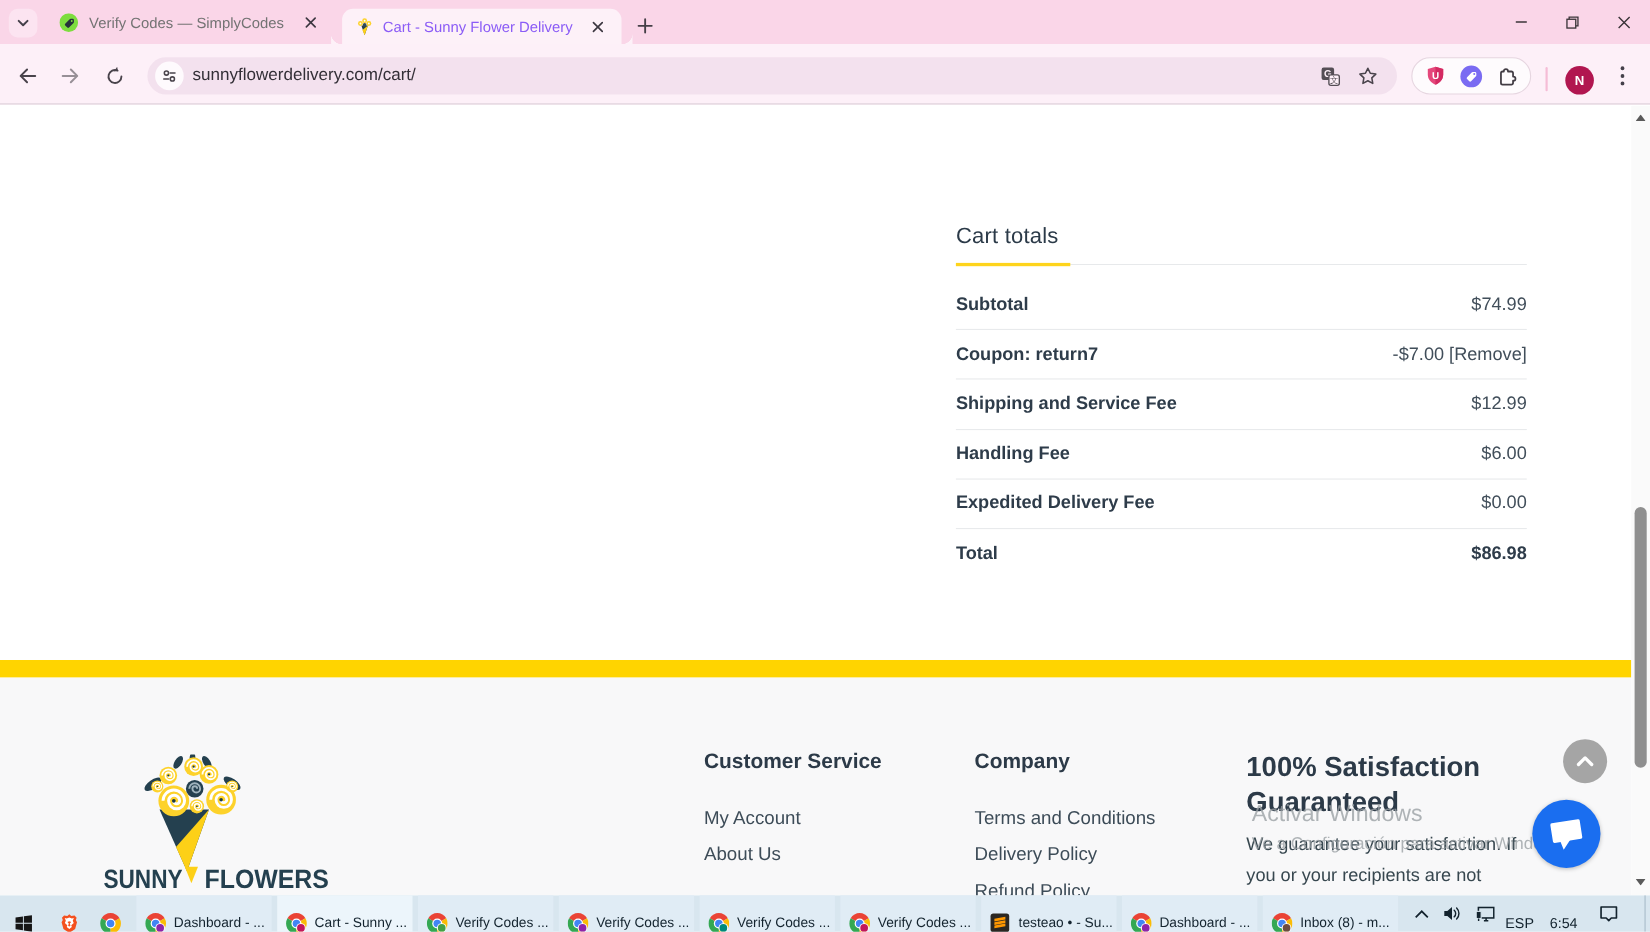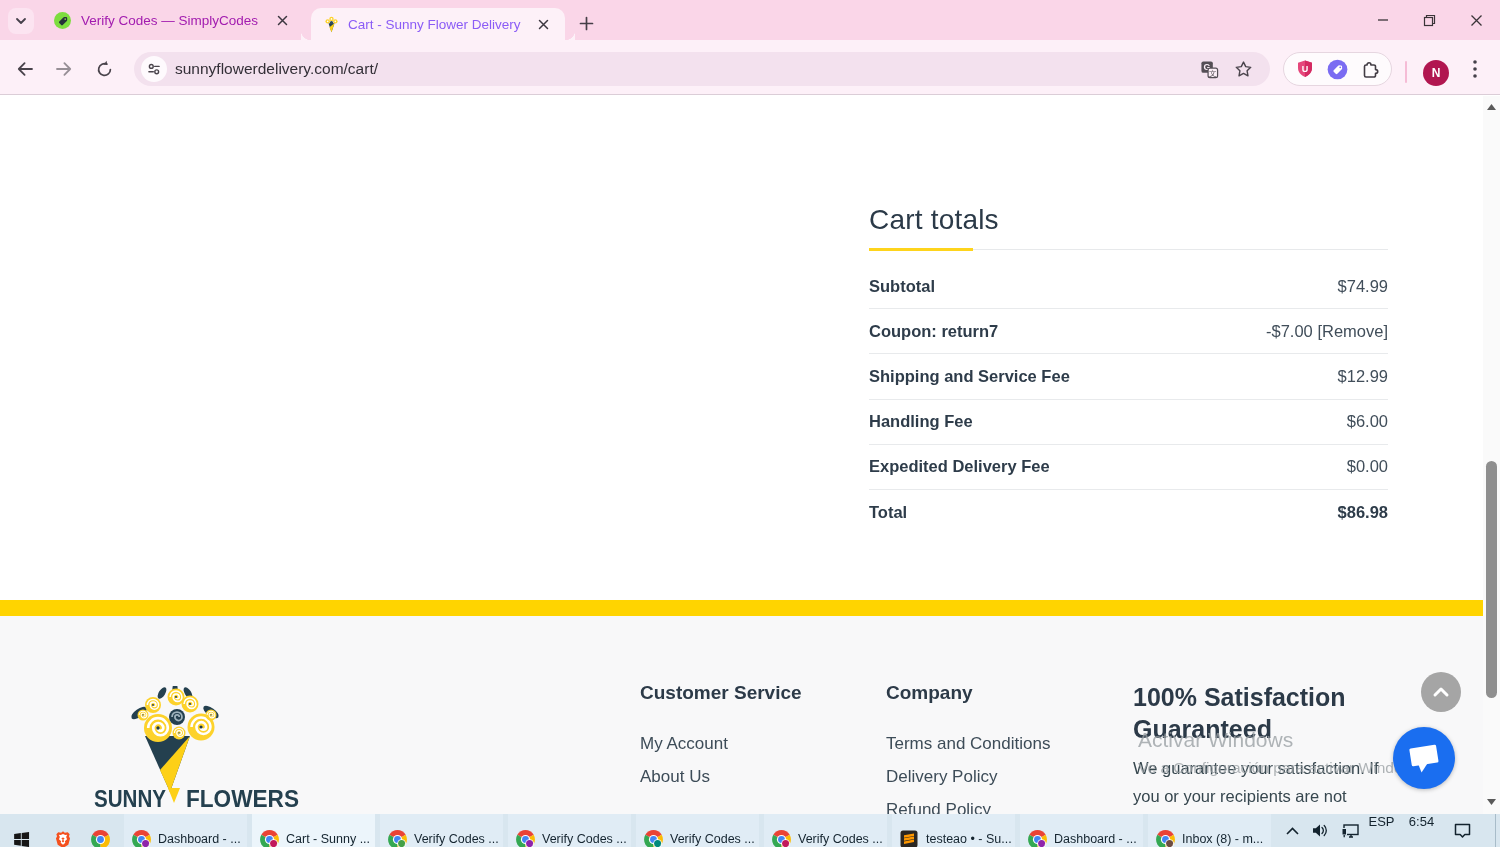--- a/index.html
+++ b/index.html
@@ -5,21 +5,21 @@
   * { margin:0; padding:0; box-sizing:border-box; }
   html,body { width:1500px; height:847px; overflow:hidden; }
   body { font-family:"Liberation Sans", sans-serif; position:relative; background:#fff; }
   .screen { position:absolute; left:0; top:0; width:1500px; height:847px; overflow:hidden; }
 
   
   .tabstrip { position:absolute; left:0; top:0; width:1500px; height:40px; background:#fad6e8; }
   .tab-search-btn { position:absolute; left:8px; top:8px; width:26px; height:26px; border-radius:8px; background:#fce4f1; display:flex; align-items:center; justify-content:center; }
   .tab { position:absolute; top:0; height:40px; display:flex; align-items:center; }
   .tab-inactive { left:42px; width:260px; padding-left:12px; }
-  .tab-inactive .tab-title { color:#a21caf; font-size:13.5px; margin-left:10px; width:192px; white-space:nowrap; overflow:hidden; }
+  .tab-inactive .tab-title { color:#737373; font-size:13.5px; margin-left:10px; width:192px; white-space:nowrap; overflow:hidden; }
   .tab-active { left:311px; width:254px; top:8px; height:32px; background:#fdf1f8; border-radius:10px 10px 0 0; padding-left:12px; }
   .tab-active:before, .tab-active:after { content:""; position:absolute; bottom:0; width:10px; height:10px; background:radial-gradient(circle at 0 0, transparent 10px, #fdf1f8 10.5px); }
   .tab-active:before { left:-10px; transform:scaleX(-1); }
   .tab-active:after  { right:-10px; }
   .tab-active .tab-title { color:#8b5cf6; font-size:13.5px; margin-left:8px; width:186px; white-space:nowrap; overflow:hidden; }
   .tab-close { width:18px; height:18px; border-radius:50%; display:flex; align-items:center; justify-content:center; }
   .newtab-btn { position:absolute; left:572px; top:9px; width:28px; height:28px; display:flex; align-items:center; justify-content:center; }
   .win-controls { position:absolute; right:0; top:0; height:40px; display:flex; }
   .win-btn { width:47px; height:40px; display:flex; align-items:center; justify-content:center; }
 
@@ -32,21 +32,21 @@
   .omni-icons { display:flex; margin-right:10px; }
   .ext-pill { position:absolute; left:1283px; top:12px; width:109px; height:34px; border:1px solid #e6d6e0; background:#fefbfd; border-radius:17px; display:flex; align-items:center; justify-content:space-evenly; }
   .ext-ic { width:22px; height:22px; display:flex; align-items:center; justify-content:center; }
   .toolbar-divider { position:absolute; left:1405px; top:21px; width:2px; height:22px; background:#f5bcd6; border-radius:1px; }
   .avatar { position:absolute; left:1423px; top:20px; width:26px; height:26px; border-radius:50%; background:#b11650; color:#fff; font-size:12px; font-weight:bold; display:flex; align-items:center; justify-content:center; }
   .menu-dots { position:absolute; left:1462px; top:11px; width:26px; height:36px; display:flex; align-items:center; justify-content:center; }
 
   
   .content { position:absolute; left:0; top:96px; width:1500px; height:718px; background:#fff; overflow:hidden; }
   .cart-totals { position:absolute; left:869px; top:108px; width:519px; }
-  .cart-title { font-size:28px; font-weight:500; color:#2b3a48; letter-spacing:0.2px; }
+  .cart-title { font-size:20px; font-weight:500; color:#2b3a48; letter-spacing:0.2px; }
   .cart-sep { margin-top:12px; height:3px; position:relative; background:linear-gradient(to bottom, transparent 0, transparent 1px, #e7e9eb 1px, #e7e9eb 2px, transparent 2px); }
   .cart-sep .accent { position:absolute; left:0; top:0; width:104px; height:3px; background:#fed41c; }
   .cart-rows { margin-top:13px; }
   .cart-row { height:45.2px; display:flex; align-items:center; justify-content:space-between; border-bottom:1px solid #e8eaec; font-size:16.5px; }
   .cart-row:last-child { border-bottom:none; }
   .cart-row .lbl { font-weight:bold; color:#2e3c4a; }
   .cart-row .val { color:#414e5a; }
   .cart-row.total .val { font-weight:bold; color:#2e3c4a;text-align:center; }
 
   .yellow-band { position:absolute; left:0; top:504px; width:1483px; height:16px; background:#ffd400; }
@@ -81,21 +81,21 @@
   .taskbar { position:absolute; left:0; top:814px; width:1500px; height:50px; background:#d8e6ef; display:flex; align-items:stretch; }
   .tb-icon-btn { width:36px; display:flex; align-items:center; justify-content:center; }
   .tb-icon-btn.first { margin-left:3px; }
   .task-items { display:flex; margin-left:6px; }
   .task-btn { position:relative; width:123px; margin-right:5px; background:#e0ecf5; display:flex; align-items:center; padding-left:8px; }
   .task-btn.active { background:#ecf5fb; }
   .task-btn .t-label { margin-left:7px; font-size:12.5px; color:#14242f; white-space:nowrap; overflow:hidden; width:92px; }
   .task-btn .underline { position:absolute; left:0; bottom:0; width:100%; height:3px; background:#1774c5; }
   .task-btn .ic { position:relative; width:19px; height:19px; flex:0 0 auto; }
   .task-btn:not(.is-sublime) .subl-wrap { display:none; }
-  .tray { position:absolute; right:0; top:0; height:33px; display:flex; align-items:flex-start; }
+  .tray { position:absolute; right:0; top:0; height:33px; display:flex; align-items:flex-end; }
   .tray-ic { width:29px; height:33px; display:flex; align-items:center; justify-content:center; }
   .tray-ic.tray-chevron { width:27px; }
   .tray-ic.tray-monitor { width:30px; }
   .tray-txt { font-size:13px; color:#13232e; width:34px; text-align:center; }
   .tray-time { width:46px; }
   .tray-comment { width:36px; }
   .tray-spacer { width:14px; height:33px; }
   .tray-divider { width:1.5px; height:33px; background:#a8bcc9; margin-right:4px; }
 </style>
 </head>

